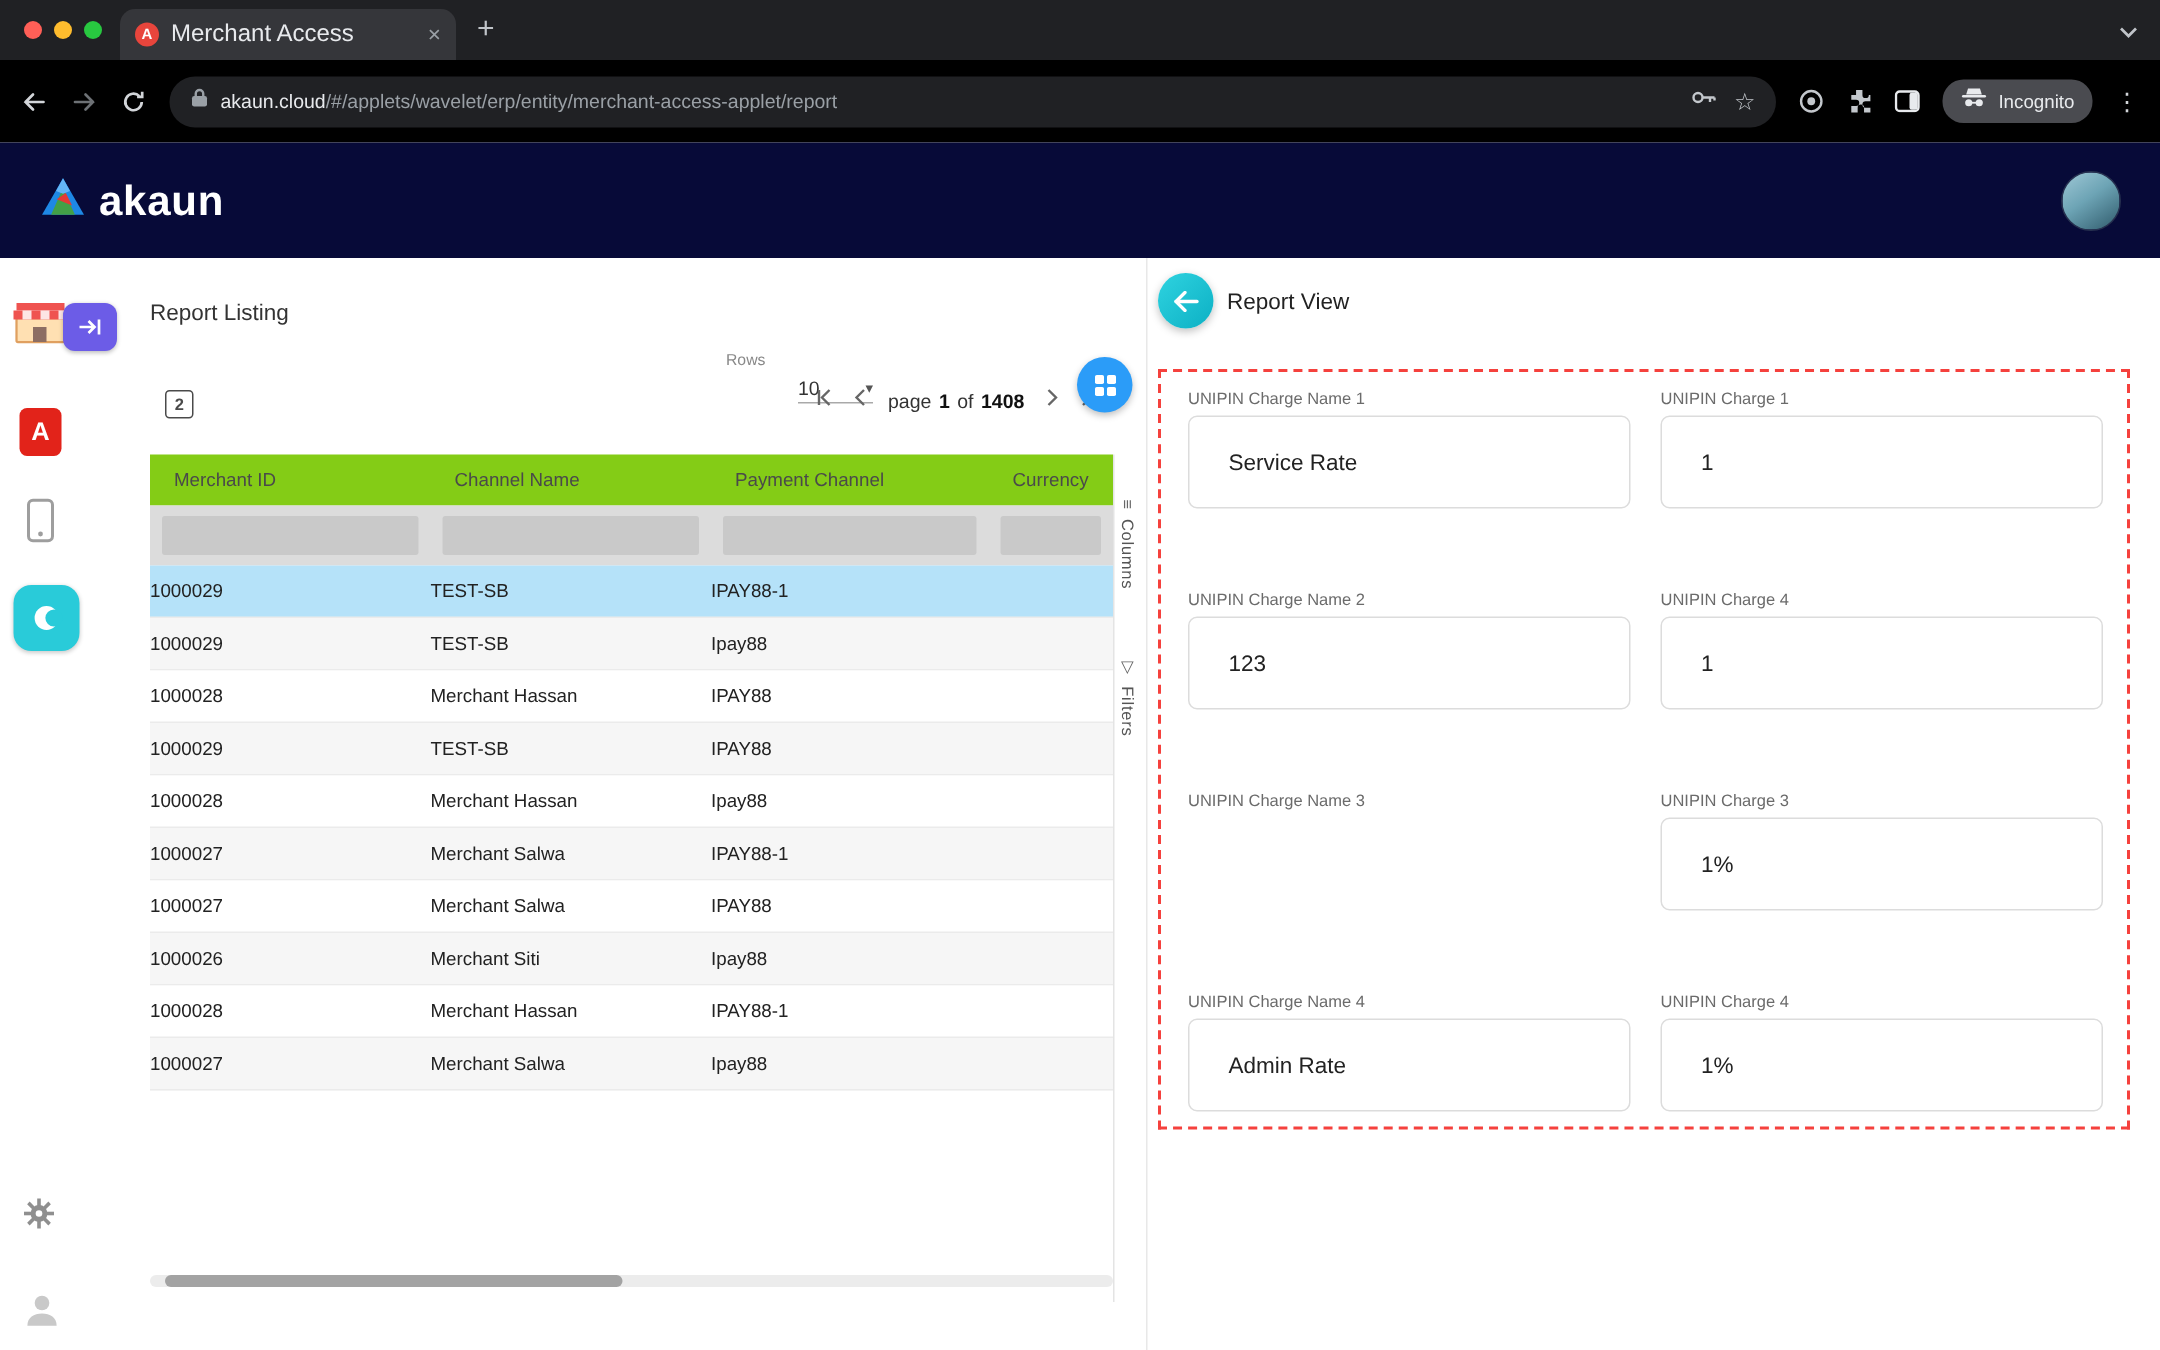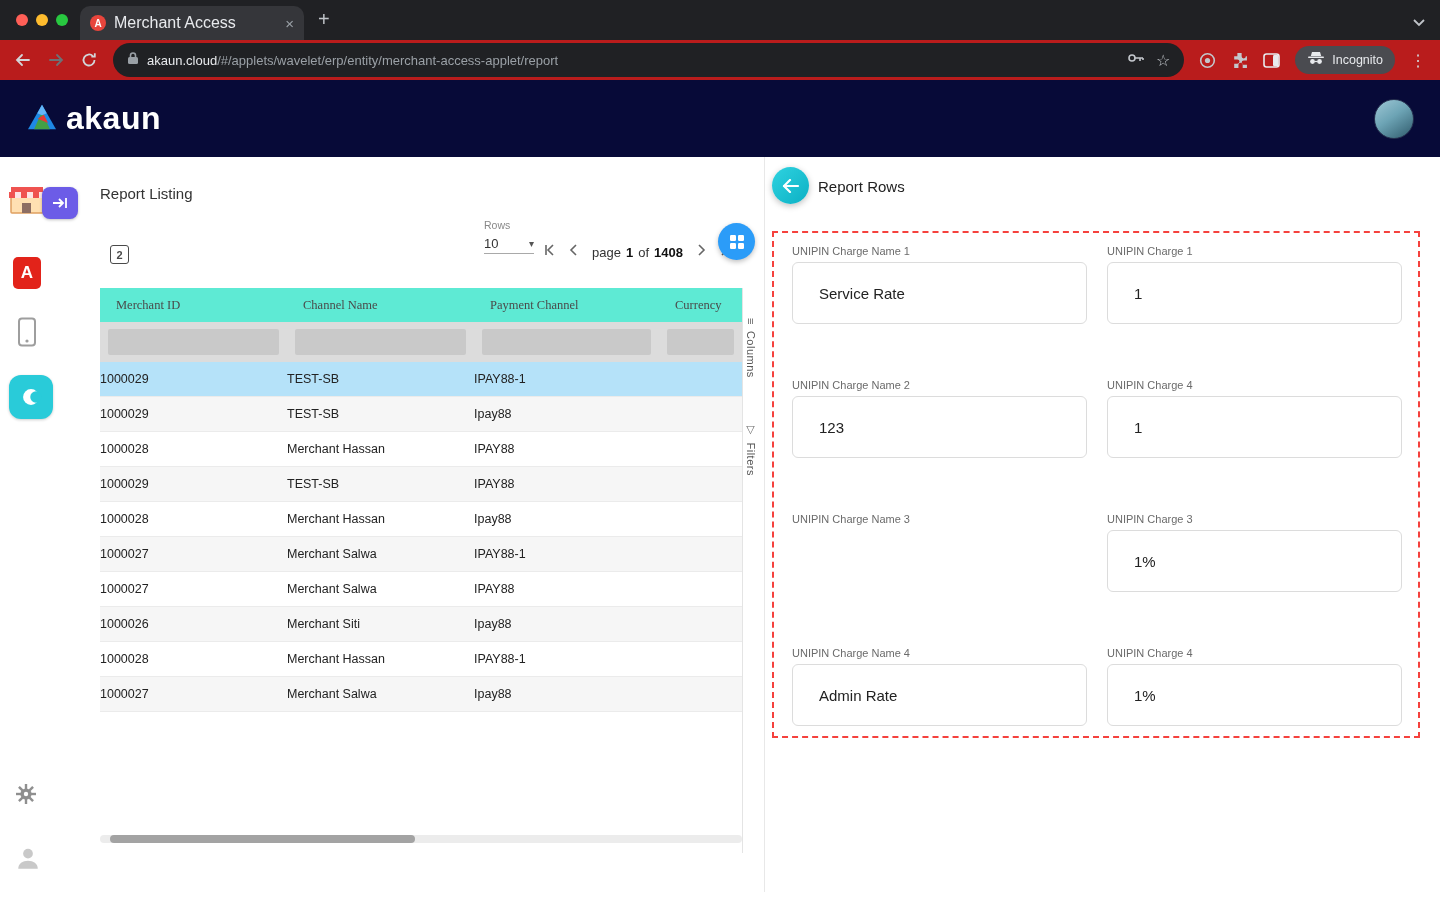--- a/index.html
+++ b/index.html
@@ -14,37 +14,37 @@
   .light.red { background:#ff5f57; } .light.yellow{ background:#febc2e; } .light.green{ background:#28c840; }
   .tab { position:absolute; left:80px; bottom:0; width:224px; height:34px; background:#35363a;
     border-radius:10px 10px 0 0; display:flex; align-items:center; gap:8px; padding:0 10px; }
   .favicon { width:16px; height:16px; border-radius:50%; background:#e8453c; color:#fff; font-size:10px;
     font-weight:bold; display:flex; align-items:center; justify-content:center; flex:0 0 16px; }
   .tab-title { color:#e8eaed; font-size:16px; flex:1; white-space:nowrap; overflow:hidden; }
   .tab-close { color:#9aa0a6; font-size:15px; line-height:1; cursor:default; }
   .newtab { position:absolute; left:318px; top:9px; color:#c0c4c9; font-size:20px; line-height:20px; }
   .strip-chevron { position:absolute; right:14px; top:14px; }
 
-  .toolbar { height:40px; background:#b91c1c; display:flex; align-items:center; padding:0 14px; gap:15px; }
+  .toolbar { height:55px; background:#000000; display:flex; align-items:center; padding:0 14px; gap:15px; }
   .nav-ic { display:flex; align-items:center; }
   .urlpill { flex:1; height:34px; background:#202124; border-radius:17px; display:flex; align-items:center;
     padding:0 14px; gap:8px; min-width:0; }
   .url-text { flex:1; font-size:13px; white-space:nowrap; overflow:hidden; }
   .url-domain { color:#e8eaed; }
   .url-path { color:#9aa0a6; }
   .pill-right { display:flex; align-items:center; gap:12px; }
   .star { color:#c3c7cc; font-size:16px; }
   .chip { display:flex; align-items:center; gap:7px; background:#4a4b50; border-radius:14px; padding:5px 12px; }
   .chip-label { color:#e8eaed; font-size:12.5px; }
   .kebab { color:#d2d5d9; font-size:16px; letter-spacing:0; }
 
   
   .appbar { height:77px; background:#070a38; display:flex; align-items:center; padding:0 26px; }
   .brand { display:flex; align-items:center; gap:8px; }
-  .brand-text { color:#fff; font-size:32px; font-weight:700; letter-spacing:.5px; }
+  .brand-text { color:#fff; font-size:28px; font-weight:700; letter-spacing:.5px; }
   .avatar { margin-left:auto; width:40px; height:40px; border-radius:50%;
     background:linear-gradient(145deg,#9fc8d6 0%,#6da4b5 45%,#2f5a6b 100%); border:1px solid #26304f; }
 
   
   .content { position:relative; height:735px; background:#fff; }
   .v-divider { position:absolute; left:764px; top:0; width:1px; height:100%; background:#e8e8e8; }
 
   
   .sb { position:absolute; }
   .store-wrap { left:6px; top:24px; width:76px; height:52px; }
@@ -58,33 +58,33 @@
   .gear-ic { left:14px; top:625px; }
   .person-ic { left:15px; top:688px; }
 
   
   .listing-title { position:absolute; left:100px; top:28px; font-size:15px; color:#333; }
   .copy-ic { position:absolute; left:110px; top:88px; width:19px; height:19px; border:1.6px solid #4a4a4a;
     border-radius:3px; color:#4a4a4a; font-size:11px; font-weight:bold; display:flex; align-items:center; justify-content:center; }
   .rows-select { position:absolute; left:484px; top:62px; }
   .rows-label { font-size:10.5px; color:#888; }
   .rows-value { margin-top:5px; width:50px; border-bottom:1px solid #a9a9a9; display:flex; align-items:center;
-    justify-content:space-between; font-size:13px; color:#333; padding-bottom:2px; }
+    justify-content:space-between; font-size:13px; color:#333; padding-bottom:2px;margin-left:48px; }
   .caret { font-size:10px; color:#555; }
   .pagination { position:absolute; left:542px; top:86px; display:flex; align-items:center; gap:11px; }
   .pg-text { display:flex; gap:5px; font-size:13px; color:#333; align-items:baseline; }
   .pg-num { font-weight:bold; color:#111; }
   .grid-btn { position:absolute; left:718px; top:66px; width:37px; height:37px; border-radius:50%;
     background:#2b9cf8; display:flex; align-items:center; justify-content:center; box-shadow:0 2px 5px rgba(0,0,0,.25); }
 
   
   .table { position:absolute; left:100px; top:131px; width:642px; font-size:12.5px; }
   .trow { display:flex; }
   .c1 { width:187px; } .c2 { width:187px; } .c3 { width:185px; } .c4 { width:83px; }
-  .thead { height:34px; background:#5eead4; align-items:center; color:#4a4a4a;font-family:Liberation Serif, serif; }
+  .thead { height:34px; background:#84cc16; align-items:center; color:#4a4a4a; }
   .thead > div { padding-left:16px; }
   .tfilter { height:40px; background:#dcdcdc; align-items:center; }
   .tfilter .fbox { height:26px; margin:0 8px; background:#c9c9c9; border-radius:2px; flex:1; }
   .tfilter > div { display:flex; }
   .drow { height:35px; align-items:center; border-bottom:1px solid #ebebeb; color:#222; background:#fff; }
   .drow > div { text-align:left; }
   .drow:nth-child(even) { background:#f6f6f6; }
   .drow.selected { background:#b5e2f9 !important; }
 
   
@@ -408,21 +408,21 @@
     <div class="hscroll">
         <span class="hthumb"></span>
       </div>
 
     <div class="back-btn">
       <svg width="18" height="14" viewBox="0 0 18 14" fill="none" stroke="#fff" stroke-width="2.2" stroke-linecap="round" stroke-linejoin="round">
           <path d="M8 1L2 7l6 6"></path>
           <path d="M2 7h14"></path>
         </svg>
     </div>
-    <div class="rv-title">Report Rows</div>
+    <div class="rv-title">Report View</div>
 
     <div class="dashed-box"></div>
 
     <div class="form-grid">
       <div class="field">
         <div class="field-label">UNIPIN Charge Name 1</div>
         <div class="field-box">
             <span>Service Rate</span>
           </div>
       </div>

